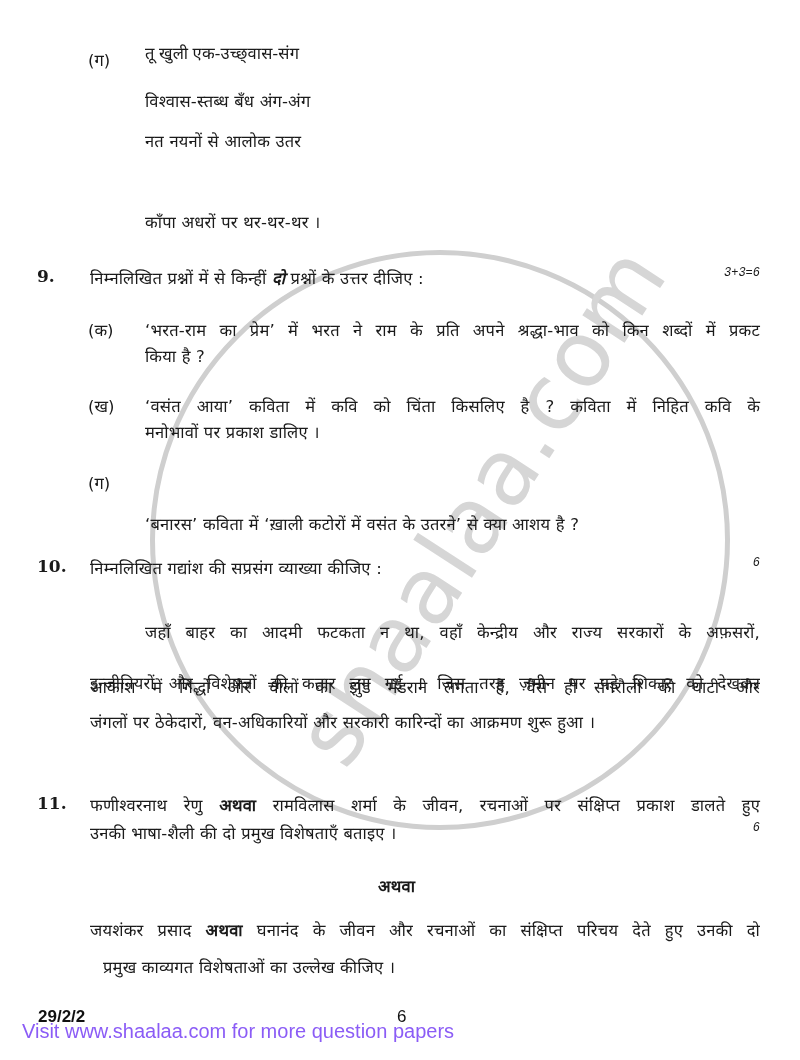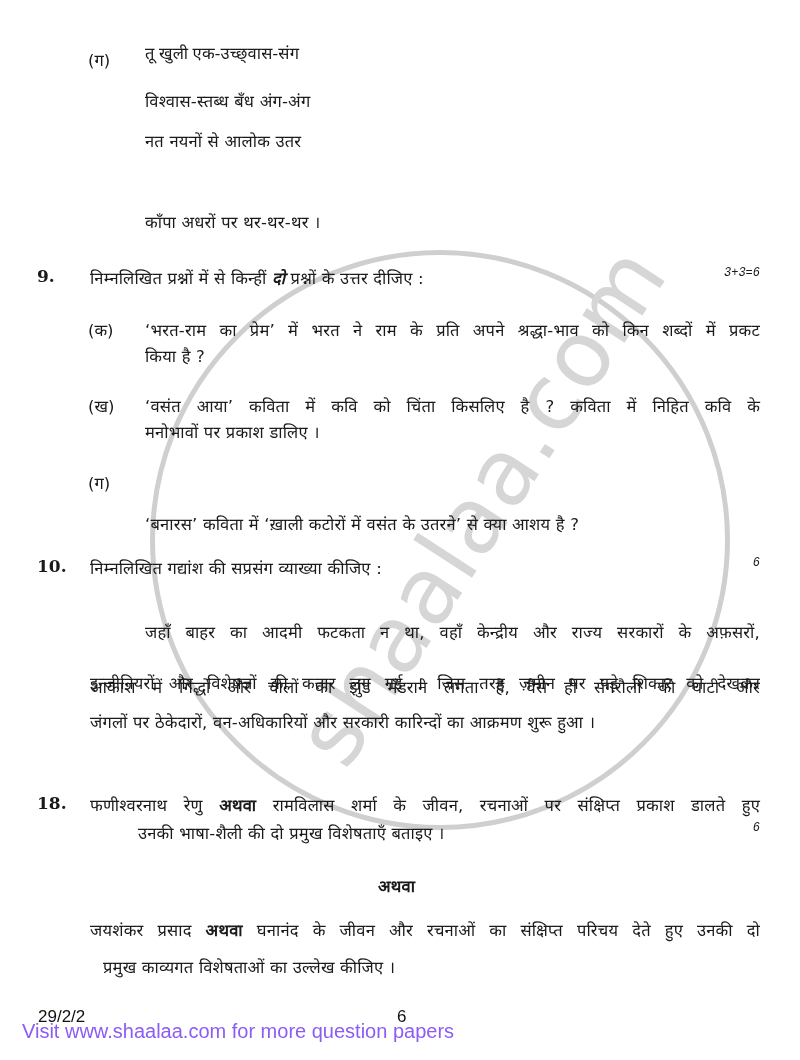--- a/index.html
+++ b/index.html
@@ -112,30 +112,30 @@
     <span class="abs hi" style="left:90px; top:556px;">निम्नलिखित गद्यांश की सप्रसंग व्याख्या कीजिए :</span>
     <span class="abs marks" style="right:40px; top:556px;">6</span>
 
     <span class="just hi" style="left:145px; top:620px; width:615px;">जहाँ बाहर का आदमी फटकता न था, वहाँ केन्द्रीय और राज्य सरकारों के अफ़सरों,</span>
     <span class="just hi" style="left:90px; top:671px; width:670px;">इन्जीनियरों और विशेषज्ञों की कतार लग गई । जिस तरह ज़मीन पर पड़े शिकार को देखकर</span>
     <span class="just hi" style="left:90px; top:675px; width:670px;">आकाश में गिद्धों और चीलों का झुंड मँडराने लगता है, वैसे ही संगरौली की घाटी और</span>
     <span class="abs hi" style="left:90px; top:710px;">जंगलों पर ठेकेदारों, वन-अधिकारियों और सरकारी कारिन्दों का आक्रमण शुरू हुआ ।</span>
   </div>
 
   <div>
-    <span class="abs qnum" style="left:37px; top:793px;">18.</span>
+    <span class="abs qnum" style="left:37px; top:793px;">11.</span>
     <span class="just hi" style="left:90px; top:793px; width:670px;"><span>फणीश्वरनाथ रेणु </span><span class="bold">अथवा</span><span> रामविलास शर्मा के जीवन, रचनाओं पर संक्षिप्त प्रकाश डालते हुए</span></span>
-    <span class="abs hi" style="left:90px; top:821px;margin-left:48px;">उनकी भाषा-शैली की दो प्रमुख विशेषताएँ बताइए ।</span>
+    <span class="abs hi" style="left:90px; top:821px;">उनकी भाषा-शैली की दो प्रमुख विशेषताएँ बताइए ।</span>
     <span class="abs marks" style="right:40px; top:821px;">6</span>
 
     <span class="abs hi bold" style="left:378px; top:874px;">अथवा</span>
 
     <span class="just hi" style="left:90px; top:918px; width:670px;"><span>जयशंकर प्रसाद </span><span class="bold">अथवा</span><span> घनानंद के जीवन और रचनाओं का संक्षिप्त परिचय देते हुए उनकी दो</span></span>
     <span class="abs hi" style="left:103px; top:955px;">प्रमुख काव्यगत विशेषताओं का उल्लेख कीजिए ।</span>
   </div>
 
   <div>
-    <span class="abs footer-small" style="left:38px; top:1007px;">29/2/2</span>
+    <span class="abs footer-small" style="left:38px; top:1007px;font-weight:bold;">29/2/2</span>
     <span class="abs footer-small" style="left:397px; top:1007px;">6</span>
     <span class="abs footer-visit" style="left:22px; top:1020px;">Visit www.shaalaa.com for more question papers</span>
   </div>
 
 </div>
 
 </body></html>

